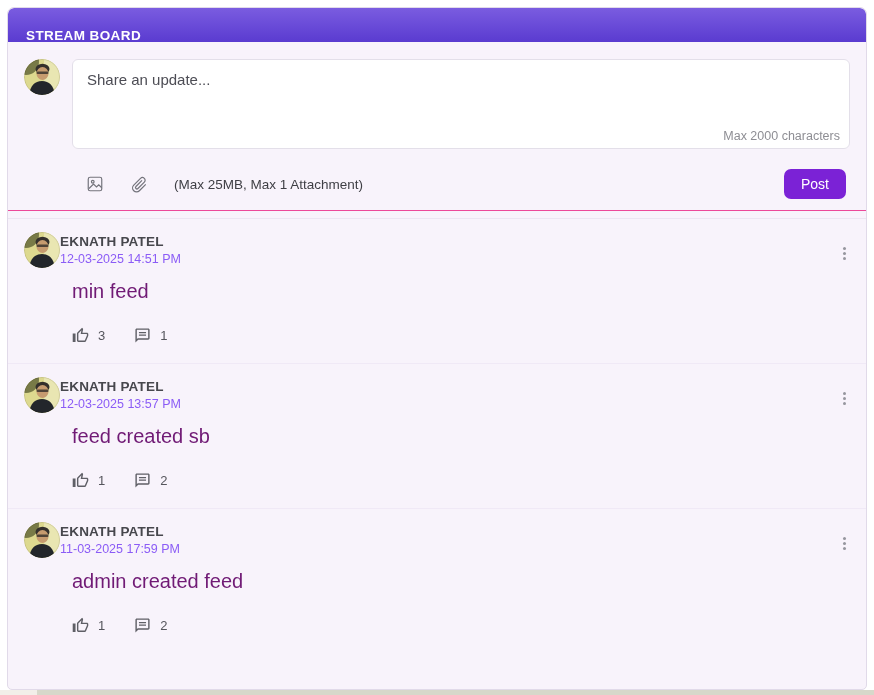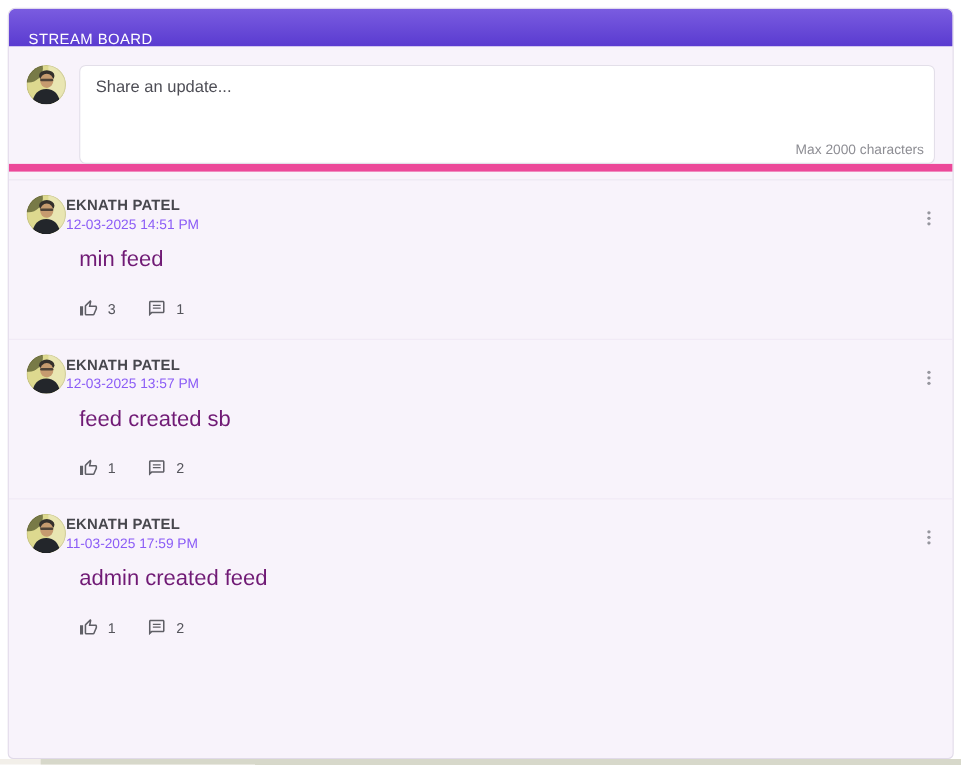--- a/index.html
+++ b/index.html
@@ -13,24 +13,24 @@
     display:flex; flex-direction:column;
   }
 
   
   .board-header {
     height:34px; flex:0 0 34px;
     background:linear-gradient(180deg, var(--header-gradient-top,#7a5ce0), var(--header-gradient-bottom,#5a3bd0));
     border-radius:6px 6px 0 0;
     display:flex; align-items:center; padding:0 18px;
   }
-  .board-title { color:#fff; font-size:13.5px; font-weight:normal; letter-spacing:.4px;margin-top:20px; }
-
-  
-  .composer { padding:17px 16px 0 16px; border-bottom:7px solid #ec4899; }
+  .board-title { color:#fff; font-size:13.5px; font-weight:bold; letter-spacing:.4px;margin-top:20px; }
+
+  
+  .composer { padding:17px 16px 0 16px; border-bottom:1px solid #ec4899; }
   .composer-row { display:flex; gap:12px; }
   .avatar { width:36px; height:36px; border-radius:50%; overflow:hidden; flex:0 0 36px; }
   .editor-box {
     position:relative; flex:1; height:90px; background:#fff;
     border:1px solid #e3dfe9; border-radius:6px;
   }
   .editor-box textarea {
     width:100%; height:68px; border:none; outline:none; resize:none;
     background:transparent; padding:11px 14px; font-size:15px; color:#42424a;
     font-family:"Liberation Sans","DejaVu Sans",sans-serif;
@@ -101,20 +101,36 @@
       <rect x="12.5" y="12.5" width="12" height="2.4" rx="1.2" fill="#3a342e" opacity="0.85"></rect>
       <path d="M5 36 Q7 22 18 22 Q29 22 31 36 Z" fill="#23262b"></path>
     </g>
     <circle cx="18" cy="18" r="17.5" fill="none" stroke="rgba(0,0,0,0.1)"></circle>
   </svg></span>
       <div class="editor-box">
         <textarea placeholder="Share an update..." style=""></textarea>
         <span class="max-chars">Max 2000 characters</span>
       </div>
     </div>
+    <div class="composer-toolbar">
+      <button class="tool-btn">
+        <svg viewBox="0 0 24 24">
+          <rect x="3" y="3" width="18" height="18" rx="2.5"></rect>
+          <circle cx="9" cy="9" r="1.8"></circle>
+          <path d="M4 18 L10 12 L14 16 L17 13 L21 17"></path>
+        </svg>
+      </button>
+      <button class="tool-btn">
+        <svg viewBox="0 0 24 24">
+          <path d="M21 12.5 L12.5 21 a5.3 5.3 0 0 1 -7.5 -7.5 L14 4.5 a3.6 3.6 0 0 1 5.1 5.1 L10.6 18 a1.9 1.9 0 0 1 -2.7 -2.7 L16 7.2"></path>
+        </svg>
+      </button>
+      <span class="attach-hint">(Max 25MB, Max 1 Attachment)</span>
+      <button class="post-btn">Post</button>
+    </div>
   </div>
 
   <div class="posts">
       <div class="post">
     <div class="post-head">
       <span class="avatar avatar-slot"><svg viewBox="0 0 36 36">
     <defs>
                 <clipPath id="avc">
                   <circle cx="18" cy="18" r="18"></circle>
                 </clipPath>

